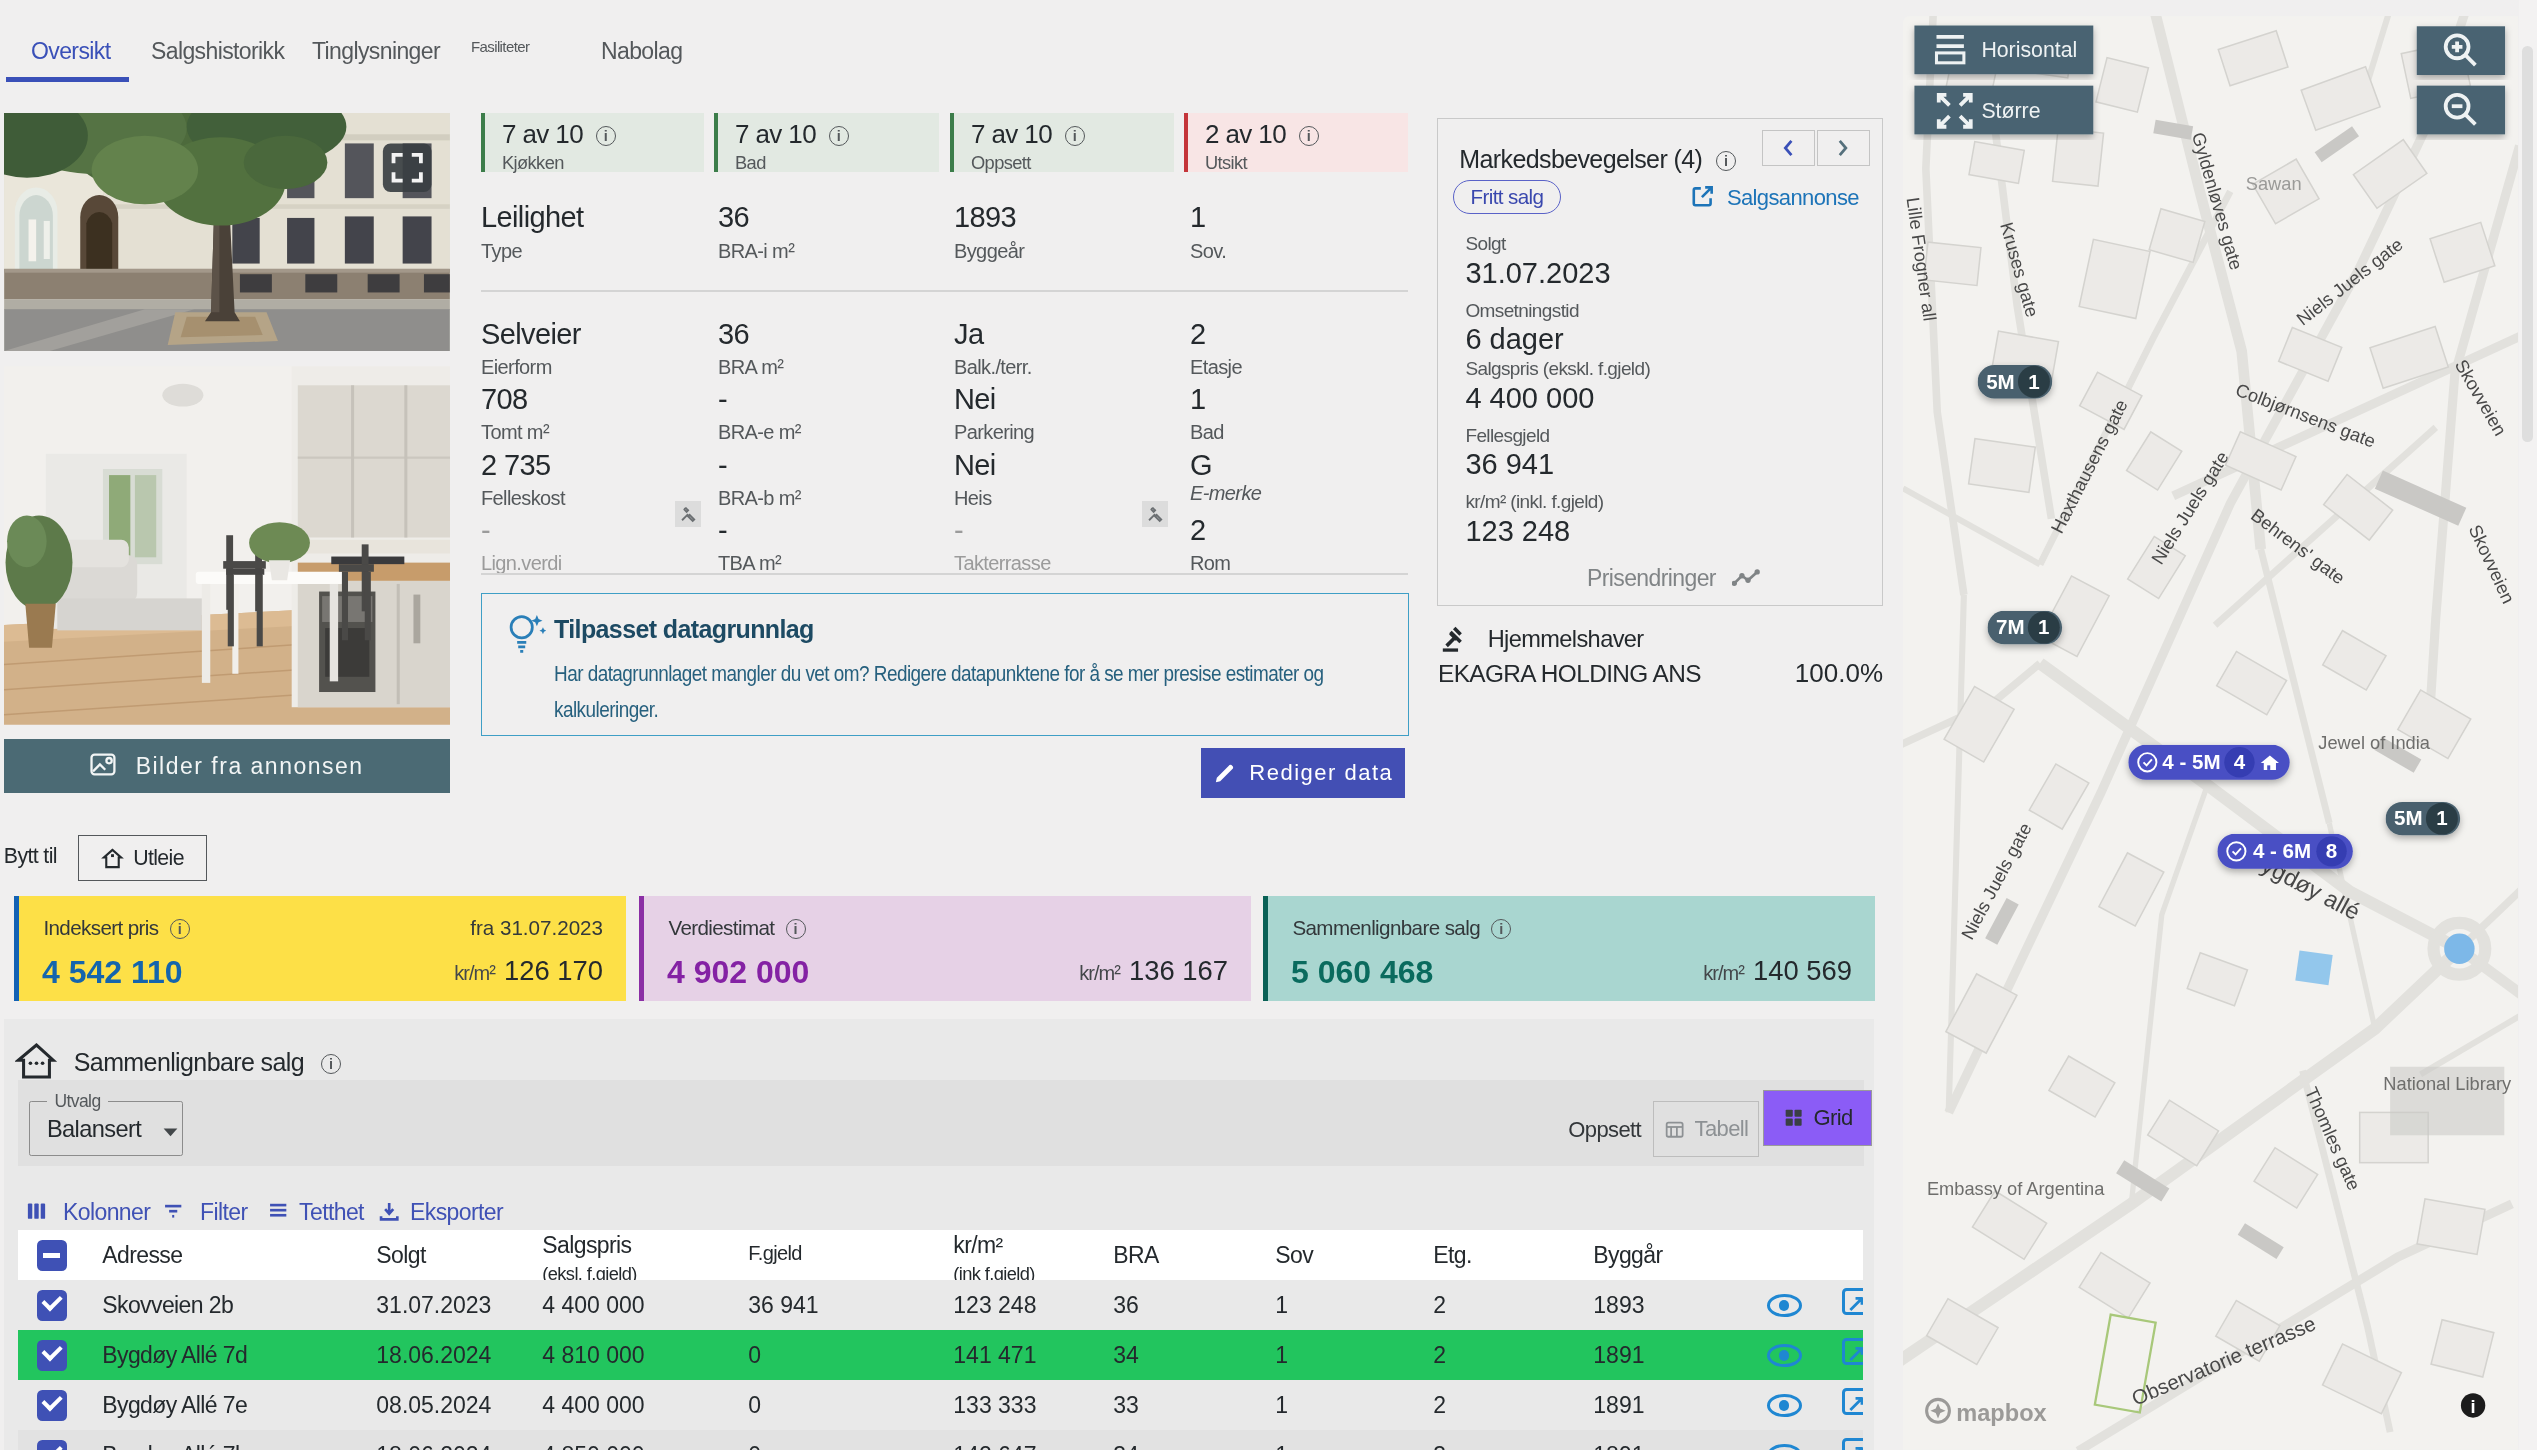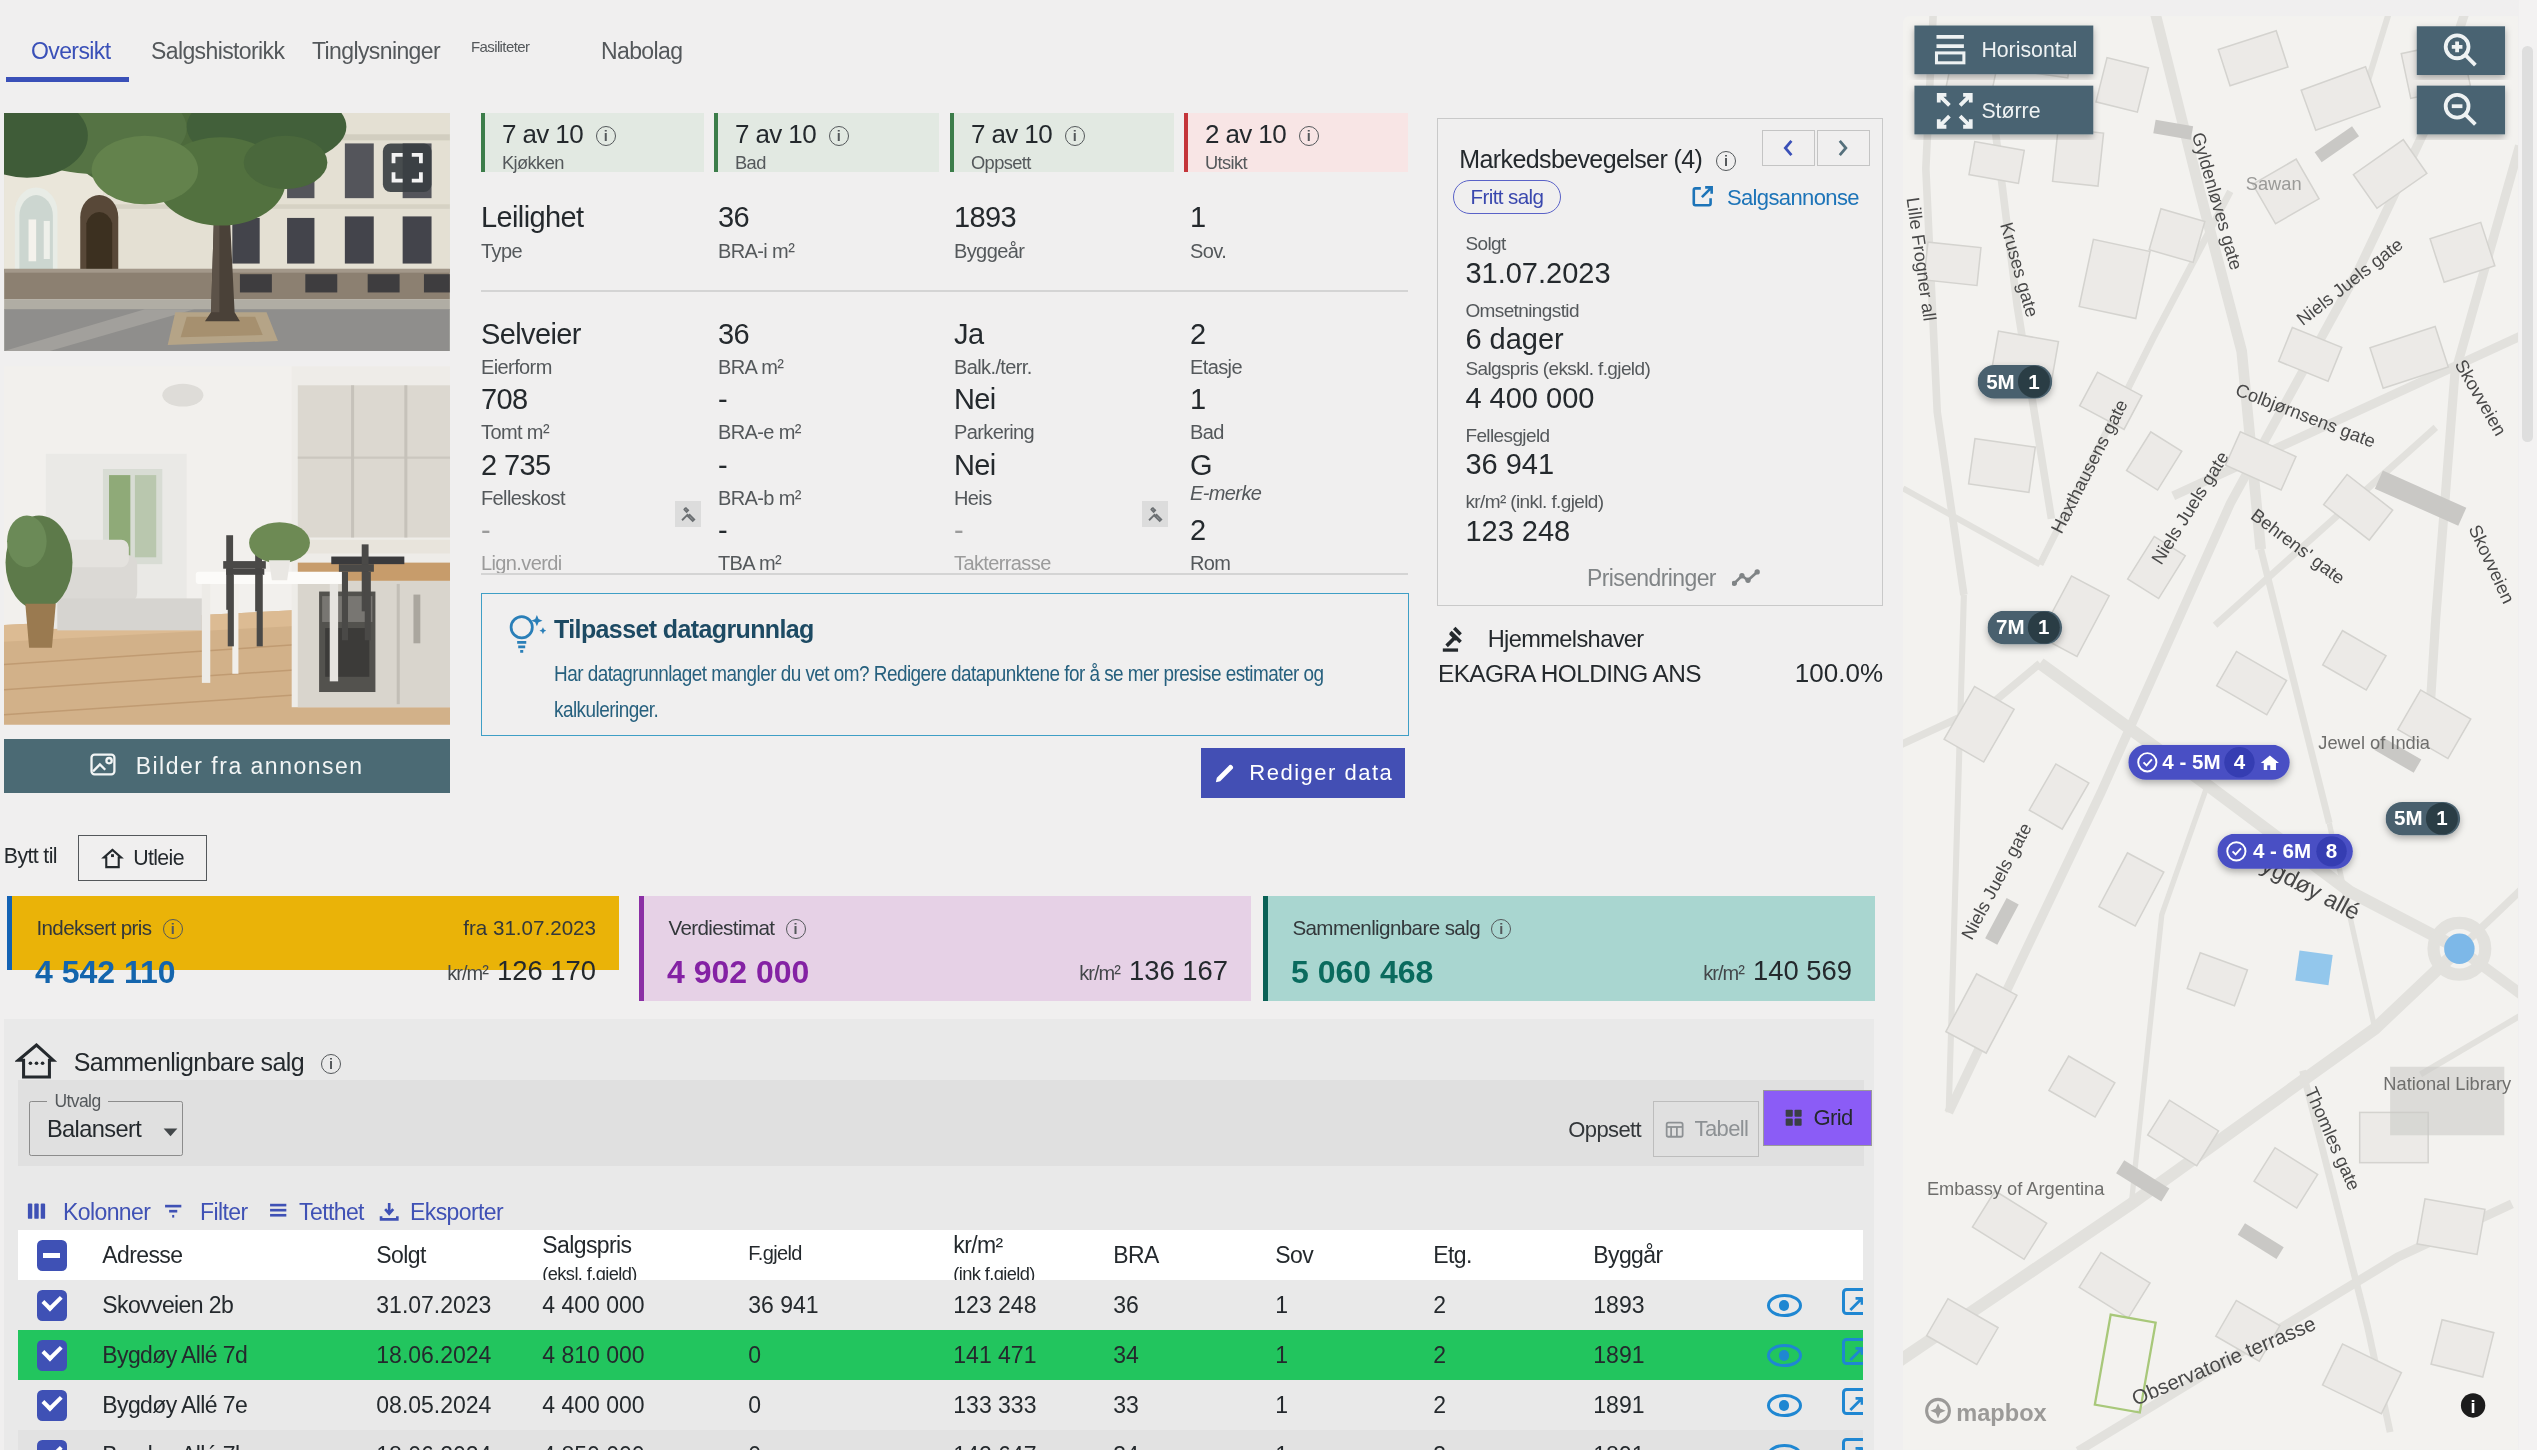--- a/index.html
+++ b/index.html
@@ -350,21 +350,21 @@
 <div class="abs num" style="left:1437px; top:658px; width:446px; text-align:right; font-size:26px; color:#24292d;">100.0%</div>
 
 <div class="abs" style="left:3.8px; top:844px; font-size:21.3px; color:#24292d;">Bytt til</div>
 <div class="abs" style="left:78px; top:835px; width:129px; height:46px; border:1.5px solid #54585b; display:flex; align-items:center; justify-content:center; font-size:21.3px;">
  <svg width="23" height="23" viewBox="0 0 24 24" style="margin-right:9.1px;">
       <path d="M12 3 L3 11 h2.5 V21 h13 V11 H21 z" fill="none" stroke="#24292d" stroke-width="2.2"></path>
       <rect x="10.5" y="7.5" width="3" height="3" fill="#24292d"></rect>
     </svg>
  Utleie</div>
 
-<div class="abs" style="left:7px; top:896px; width:612px; height:74px; background:#eab308; border-left:5.3px solid #1362b4;">
+<div class="abs" style="left:14px; top:896px; width:612px; height:105px; background:#fde047; border-left:5.3px solid #1362b4;">
  <div style="position:absolute; left:24.4px; top:20px; font-size:20.6px; color:#33383b;">Indeksert pris <span class="ic-info" style="margin-left:6.1px; vertical-align:0.8px;"></span></div>
  <div class="num" style="position:absolute; left:23px; top:58px; font-size:32px; font-weight:bold; color:#1465ad;">4 542 110</div>
  <div class="num" style="position:absolute; right:23px; top:20px; font-size:20.6px; color:#33383b;">fra 31.07.2023</div>
  <div class="num" style="position:absolute; right:23px; top:59px; font-size:27.4px; color:#24292d;"><span style="letter-spacing:-0.05em; font-size:20px; color:#44484b;">kr/m²&nbsp;&nbsp;</span>126 170</div>
 </div>
 <div class="abs" style="left:639px; top:896px; width:612px; height:105px; background:#e6d1e6; border-left:5.3px solid #8b2fa5;">
  <div style="position:absolute; left:24.4px; top:20px; font-size:20.6px; color:#33383b;">Verdiestimat <span class="ic-info" style="margin-left:6.1px; vertical-align:0.8px;"></span></div>
  <div class="num" style="position:absolute; left:23px; top:58px; font-size:32px; font-weight:bold; color:#8422a4;">4 902 000</div>
  <div class="num" style="position:absolute; right:23px; top:59px; font-size:27.4px; color:#24292d;"><span style="letter-spacing:-0.05em; font-size:20px; color:#44484b;">kr/m²&nbsp;&nbsp;</span>136 167</div>
 </div>

